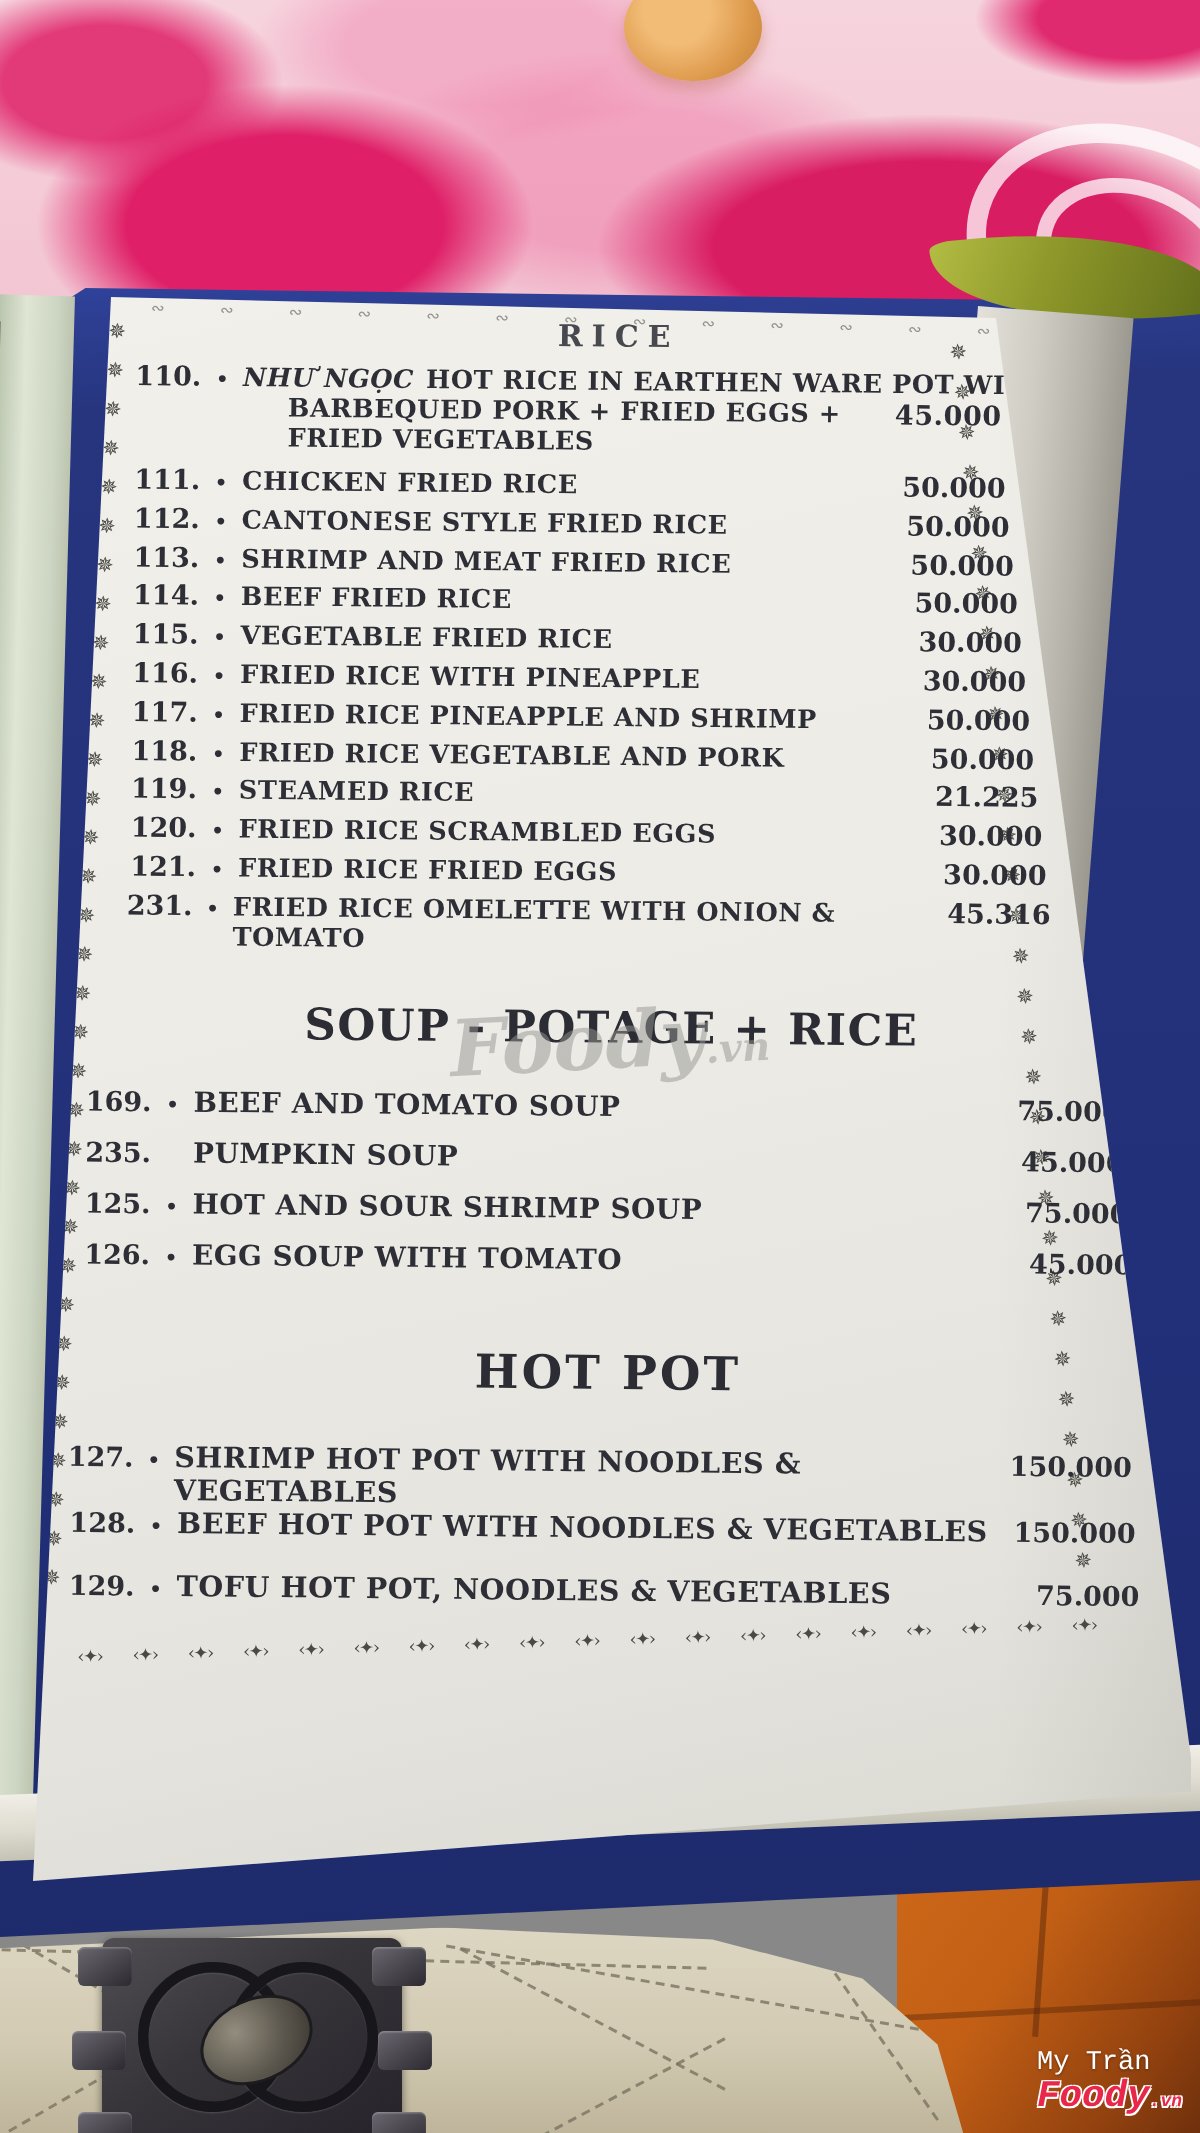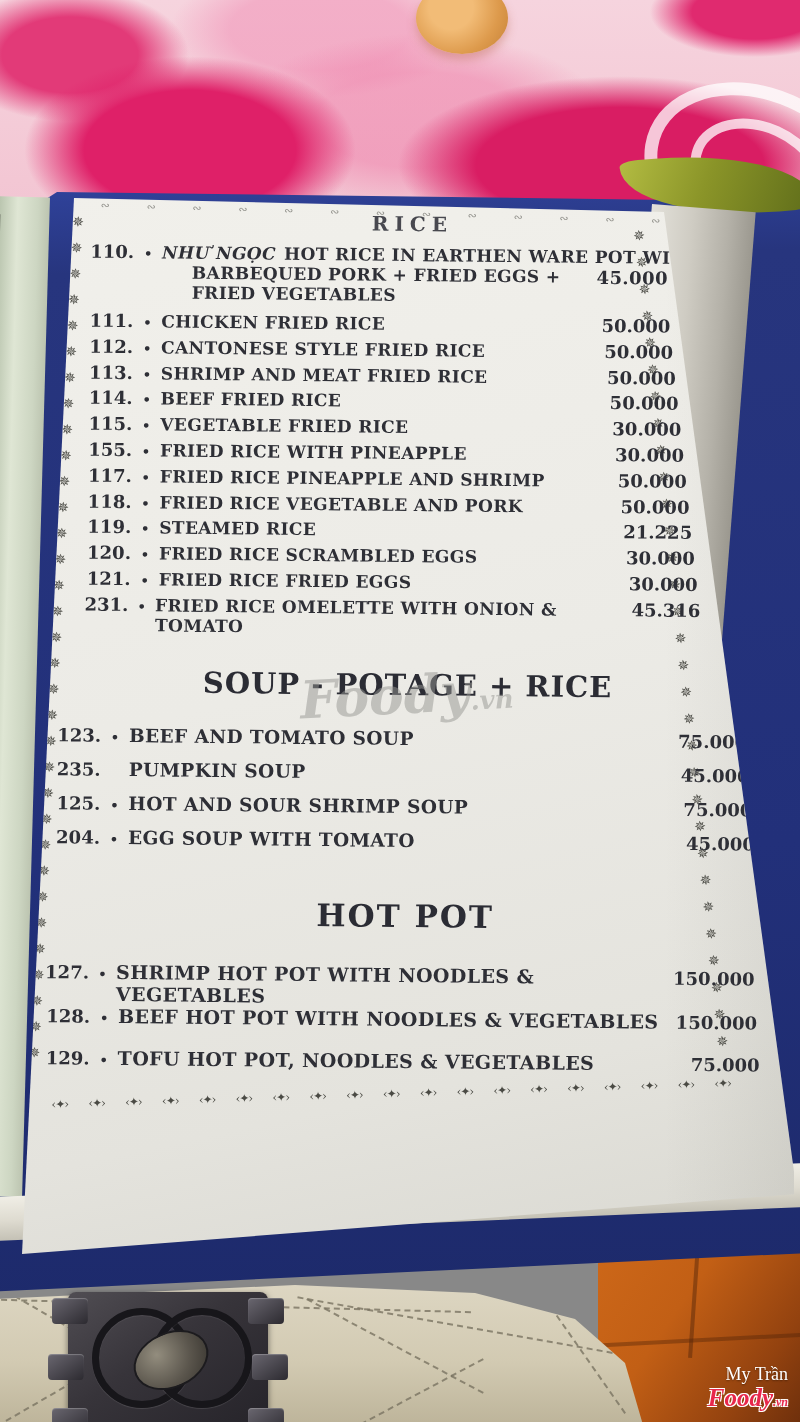--- a/index.html
+++ b/index.html
@@ -84,22 +84,22 @@
   .special-block .l2 .price{margin-left:auto;}
   .brand{font-style:italic;margin-right:8px;}
   .gap-after-special{height:8px;}
 
   
   .wm-center{position:absolute;left:300px;top:664px;z-index:8;transform:rotate(-3deg);
     font-style:italic;font-weight:700;color:rgba(150,150,145,.50);
     font-family:"DejaVu Serif","Liberation Serif",serif;}
   .wm-center .big{font-size:52px;}
   .wm-center .small{font-size:26px;}
-  .credit{position:absolute;right:12px;bottom:12px;z-index:9;text-align:right;
-    font-family:Liberation Serif, serif;margin-left:44px;}
+  .credit{position:absolute;right:12px;bottom:12px;z-index:9;
+    font-family:Liberation Mono, monospace;margin-left:44px;}
   .credit .name{color:#fff;font-size:18px;text-shadow:0 1px 2px rgba(0,0,0,.4);}
   .credit .logo{font-style:italic;font-weight:800;font-size:25px;color:#e8274b;line-height:1;
     text-shadow:-1px -1px 0 #fff,1px -1px 0 #fff,-1px 1px 0 #fff,1px 1px 0 #fff;}
   .credit .logo .vn{font-size:12px;}
 
   
   .bag{position:absolute;left:-5px;top:1285px;width:665px;height:140px;z-index:7;
     clip-path:polygon(0 14px,300px 0,480px 8px,580px 34px,630px 78px,648px 140px,0 140px);
     background:linear-gradient(180deg,#ddd6c2 0%,#d2cab2 55%,#bdb49a 100%);}
   .stitch{position:absolute;border-top:2px dashed #7a7462;opacity:.8;}
@@ -295,21 +295,21 @@
     <span class="nm">BEEF FRIED RICE</span>
     <span class="price" style="margin-right: 118px;">50.000</span>
   </div>
             <div class="row">
     <span class="num">115.</span>
     <span class="bullet">•</span>
     <span class="nm">VEGETABLE FRIED RICE</span>
     <span class="price" style="margin-right: 115px;">30.000</span>
   </div>
             <div class="row">
-    <span class="num">155.</span>
+    <span class="num">116.</span>
     <span class="bullet">•</span>
     <span class="nm">FRIED RICE WITH PINEAPPLE</span>
     <span class="price" style="margin-right: 112px;">30.000</span>
   </div>
             <div class="row">
     <span class="num">117.</span>
     <span class="bullet">•</span>
     <span class="nm">FRIED RICE  PINEAPPLE AND SHRIMP</span>
     <span class="price" style="margin-right: 109px;">50.000</span>
   </div>
@@ -340,39 +340,39 @@
             <div class="row">
     <span class="num">231.</span>
     <span class="bullet">•</span>
     <span class="nm">FRIED RICE OMELETTE WITH ONION &amp; TOMATO</span>
     <span class="price" style="margin-right: 94px;">45.316</span>
   </div>
           </section>
           <section class="menu-sec sec-soup">
             <h2 class="t-soup">SOUP - POTAGE + RICE</h2>
             <div class="row">
-    <span class="num">123.</span>
+    <span class="num">169.</span>
     <span class="bullet">•</span>
     <span class="nm">BEEF AND TOMATO SOUP</span>
     <span class="price" style="margin-right: 46px;">75.000</span>
   </div>
             <div class="row">
     <span class="num">235.</span>
     <span class="bullet"></span>
     <span class="nm">PUMPKIN SOUP</span>
     <span class="price" style="margin-right: 43px;">45.000</span>
   </div>
             <div class="row">
     <span class="num">125.</span>
     <span class="bullet">•</span>
     <span class="nm">HOT AND SOUR SHRIMP SOUP</span>
     <span class="price" style="margin-right: 40px;">75.000</span>
   </div>
             <div class="row">
-    <span class="num">204.</span>
+    <span class="num">126.</span>
     <span class="bullet">•</span>
     <span class="nm">EGG SOUP WITH TOMATO</span>
     <span class="price" style="margin-right: 37px;">45.000</span>
   </div>
           </section>
           <section class="menu-sec sec-hot">
             <h2 class="t-hot">HOT POT</h2>
             <div class="row">
     <span class="num">127.</span>
     <span class="bullet">•</span>

